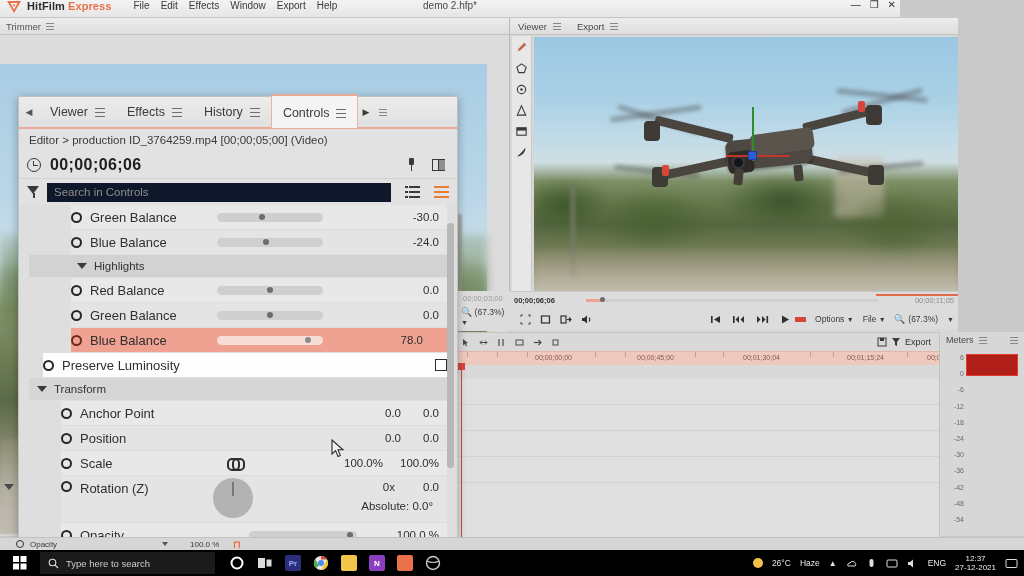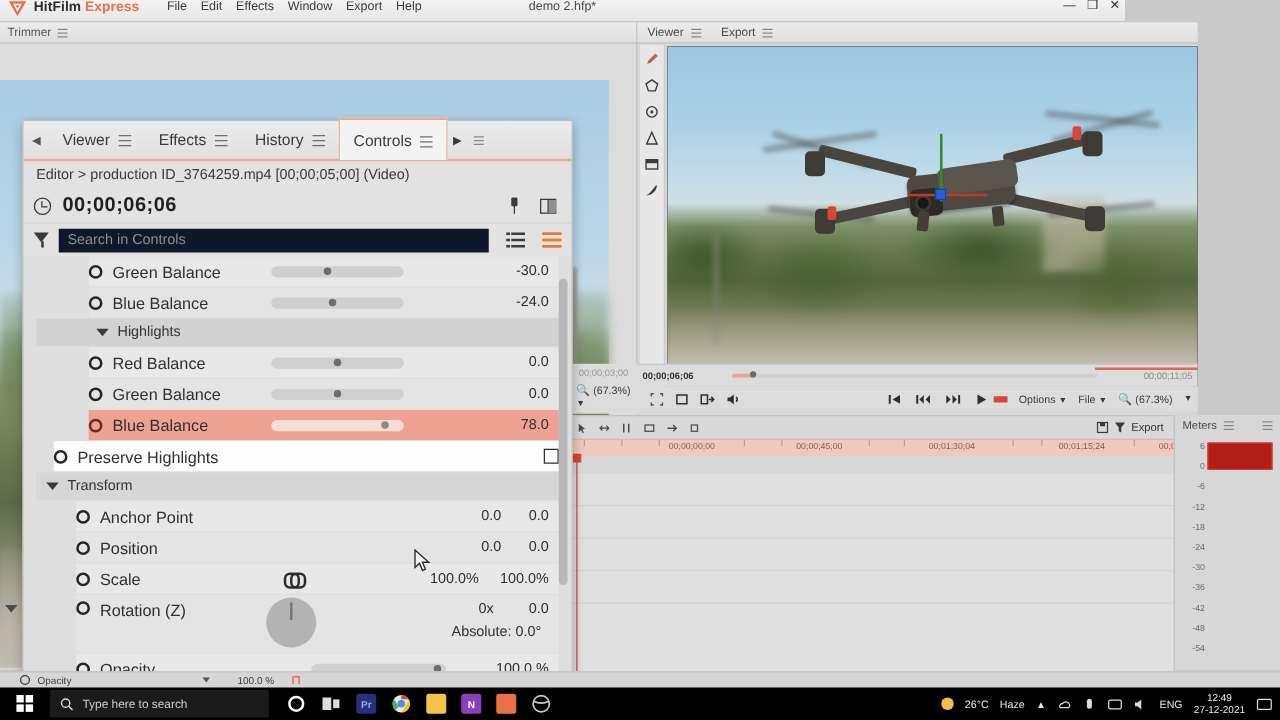--- a/index.html
+++ b/index.html
@@ -711,26 +711,26 @@
           </span>
         <span class="pval" style="padding-right:8px">0.0</span>
       </div>
 
       <div class="prow sel indent1">
         <span class="kf"></span>
         <span class="pname">Blue Balance</span>
         <span class="slider" style="left:146px; width:106px;">
             <span class="knob" style="left:88px"></span>
           </span>
-        <span class="pval" style="padding-right:8px">78.0</span>
+        <span class="pval" style="padding-right:24px">78.0</span>
       </div>
 
       <div class="prow white" style="margin-left:24px;margin-right:10px;">
         <span class="kf"></span>
-        <span class="pname">Preserve Highlights</span>
+        <span class="pname">Preserve Luminosity</span>
         <span class="checkbox"></span>
       </div>
 
       <div class="grouprow" style="padding-left:8px;background:#d6d6d6">
         <span class="caret"></span>
         <span class="gname">Transform</span>
       </div>
 
       <div class="prow l0" style="margin-left:42px">
         <span class="kf"></span>
@@ -842,21 +842,21 @@
           <rect x="3.5" y="1" width="4" height="8" rx="2" fill="#ddd"></rect>
         </svg>
       <svg width="12" height="11" viewBox="0 0 12 11">
           <rect x="1" y="2" width="10" height="7" rx="1" fill="none" stroke="#ddd" stroke-width="1"></rect>
         </svg>
       <svg width="12" height="11" viewBox="0 0 12 11">
           <path d="M1 4h2l3-2.5v8L3 7H1z" fill="#ddd"></path>
         </svg>
       <span>ENG</span>
       <div class="tb-clock">
-        <div>12:49</div>
+        <div>12:37</div>
         <div>27-12-2021</div>
       </div>
       <svg width="13" height="11" viewBox="0 0 13 11">
           <rect x="1" y="1.5" width="11" height="8" rx="1" fill="none" stroke="#ddd" stroke-width="1"></rect>
         </svg>
     </div>
   </div>
 
 </div>
 

